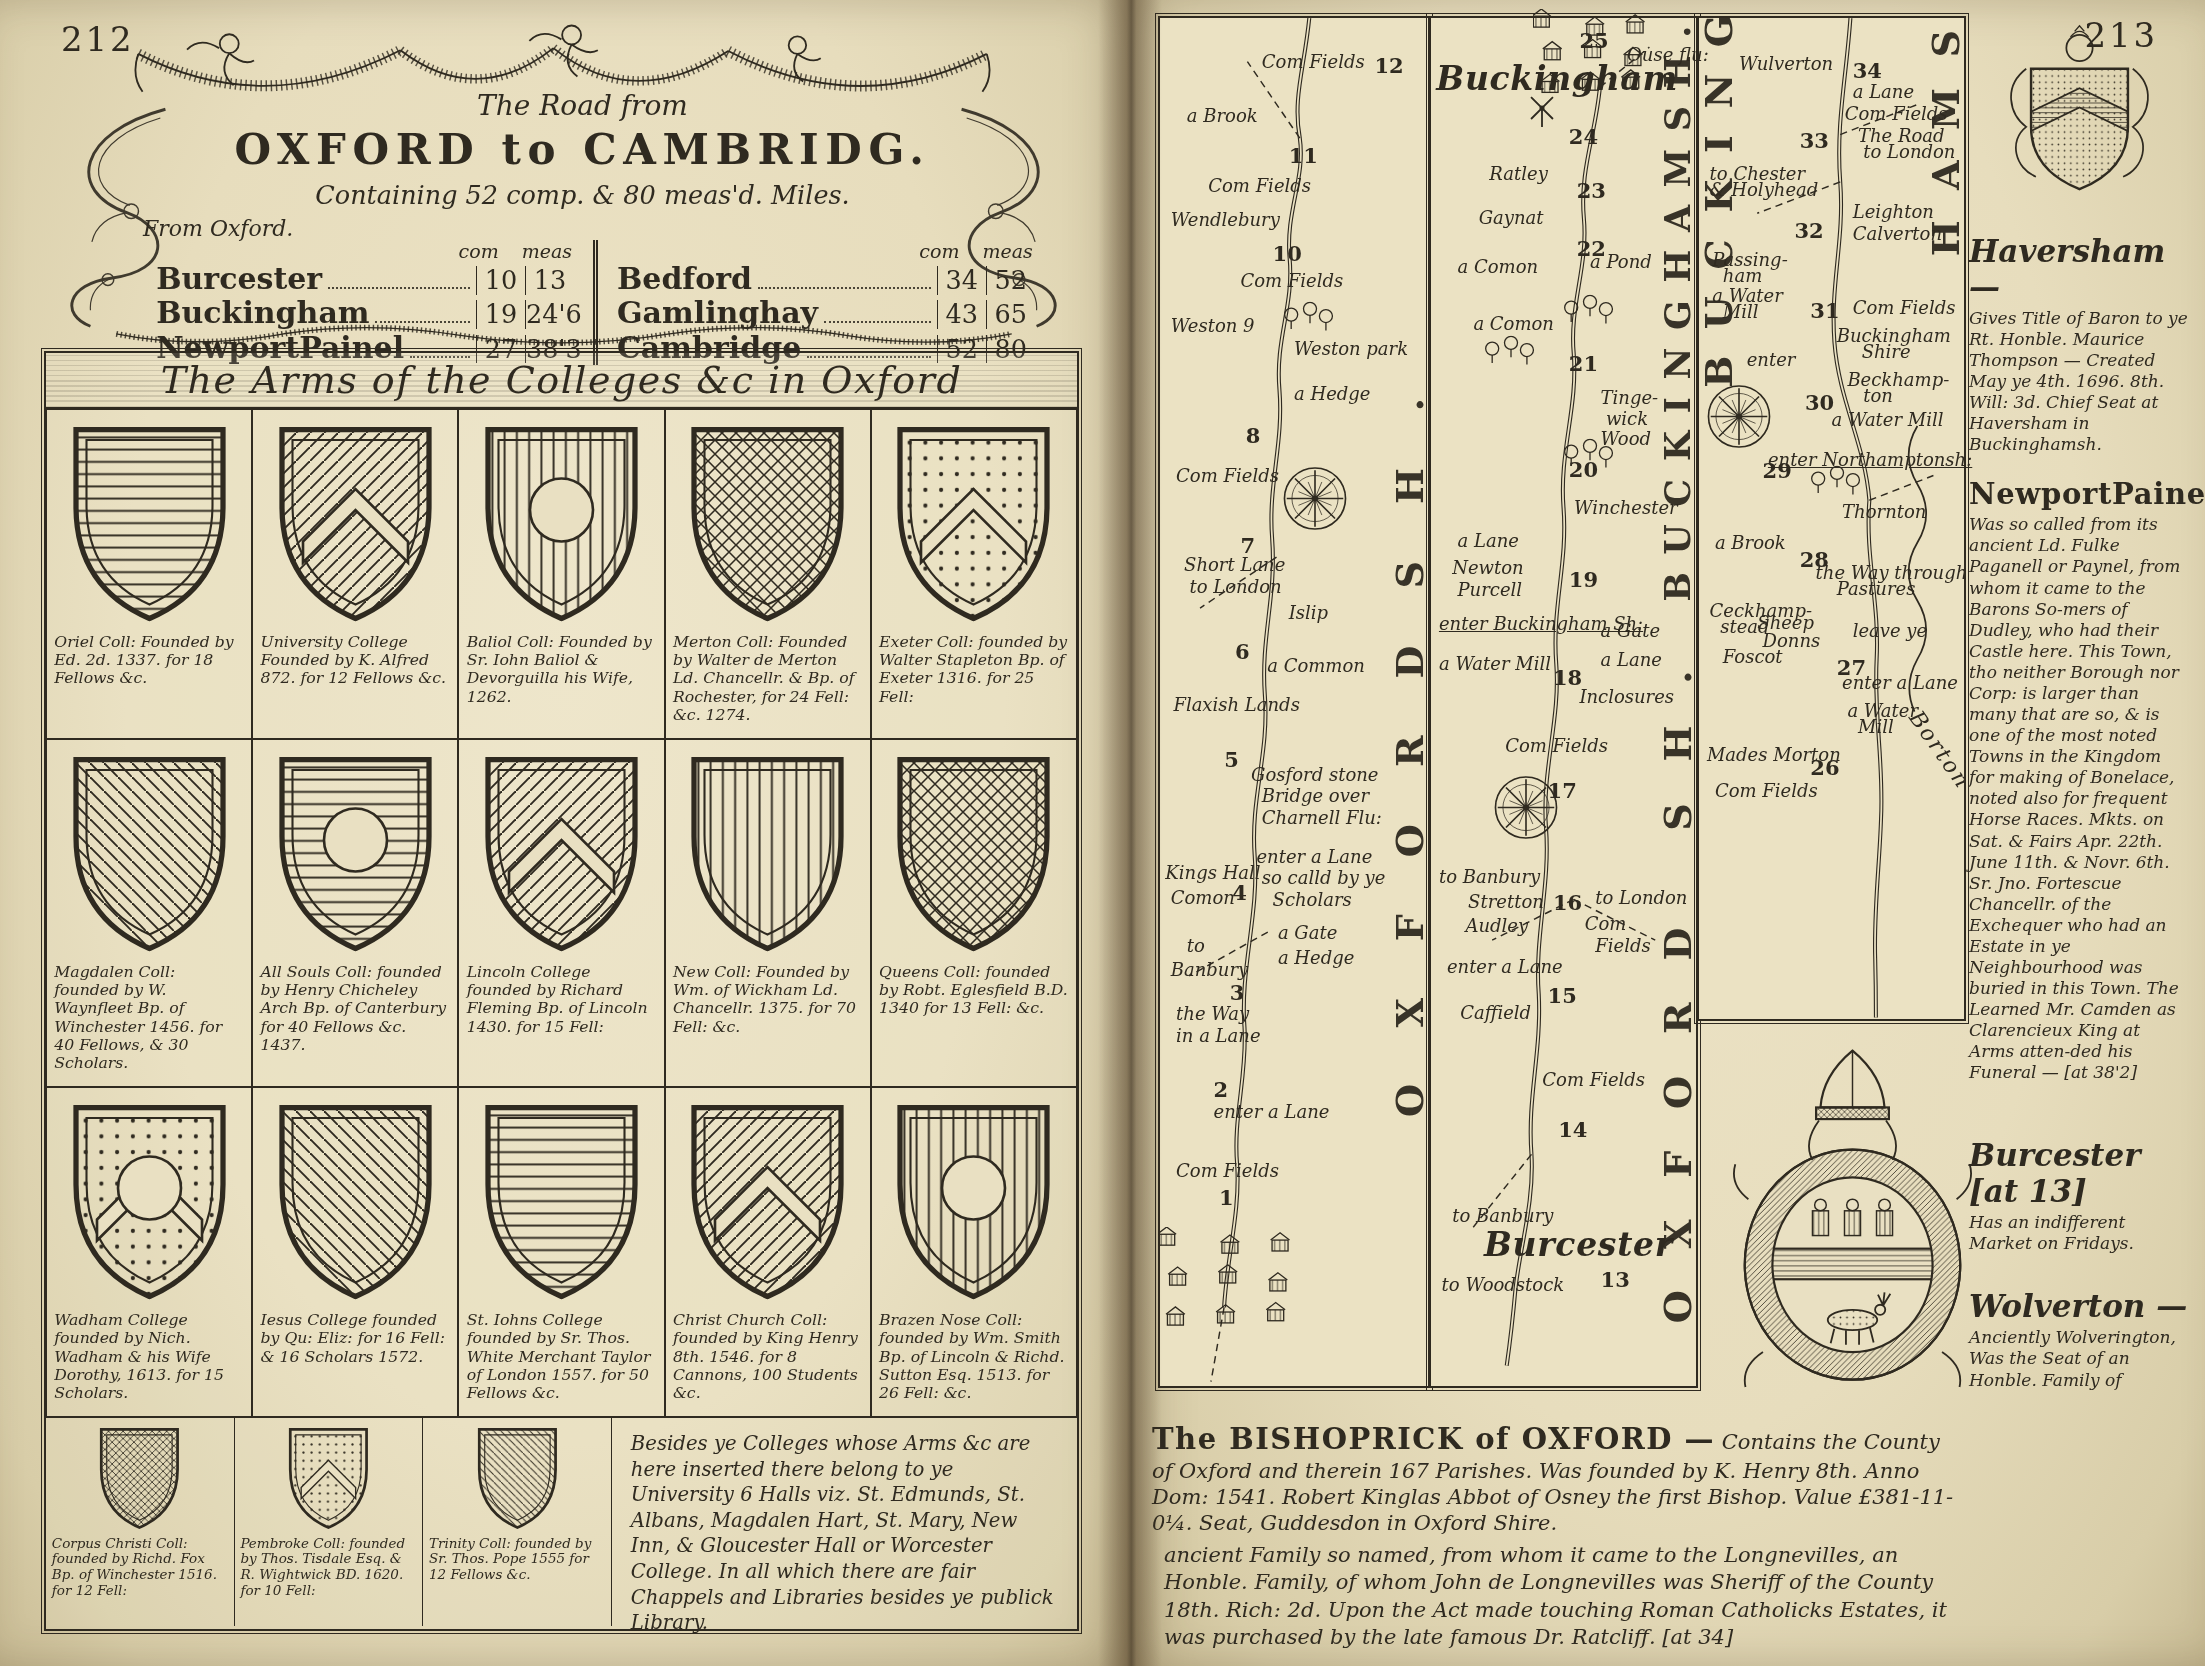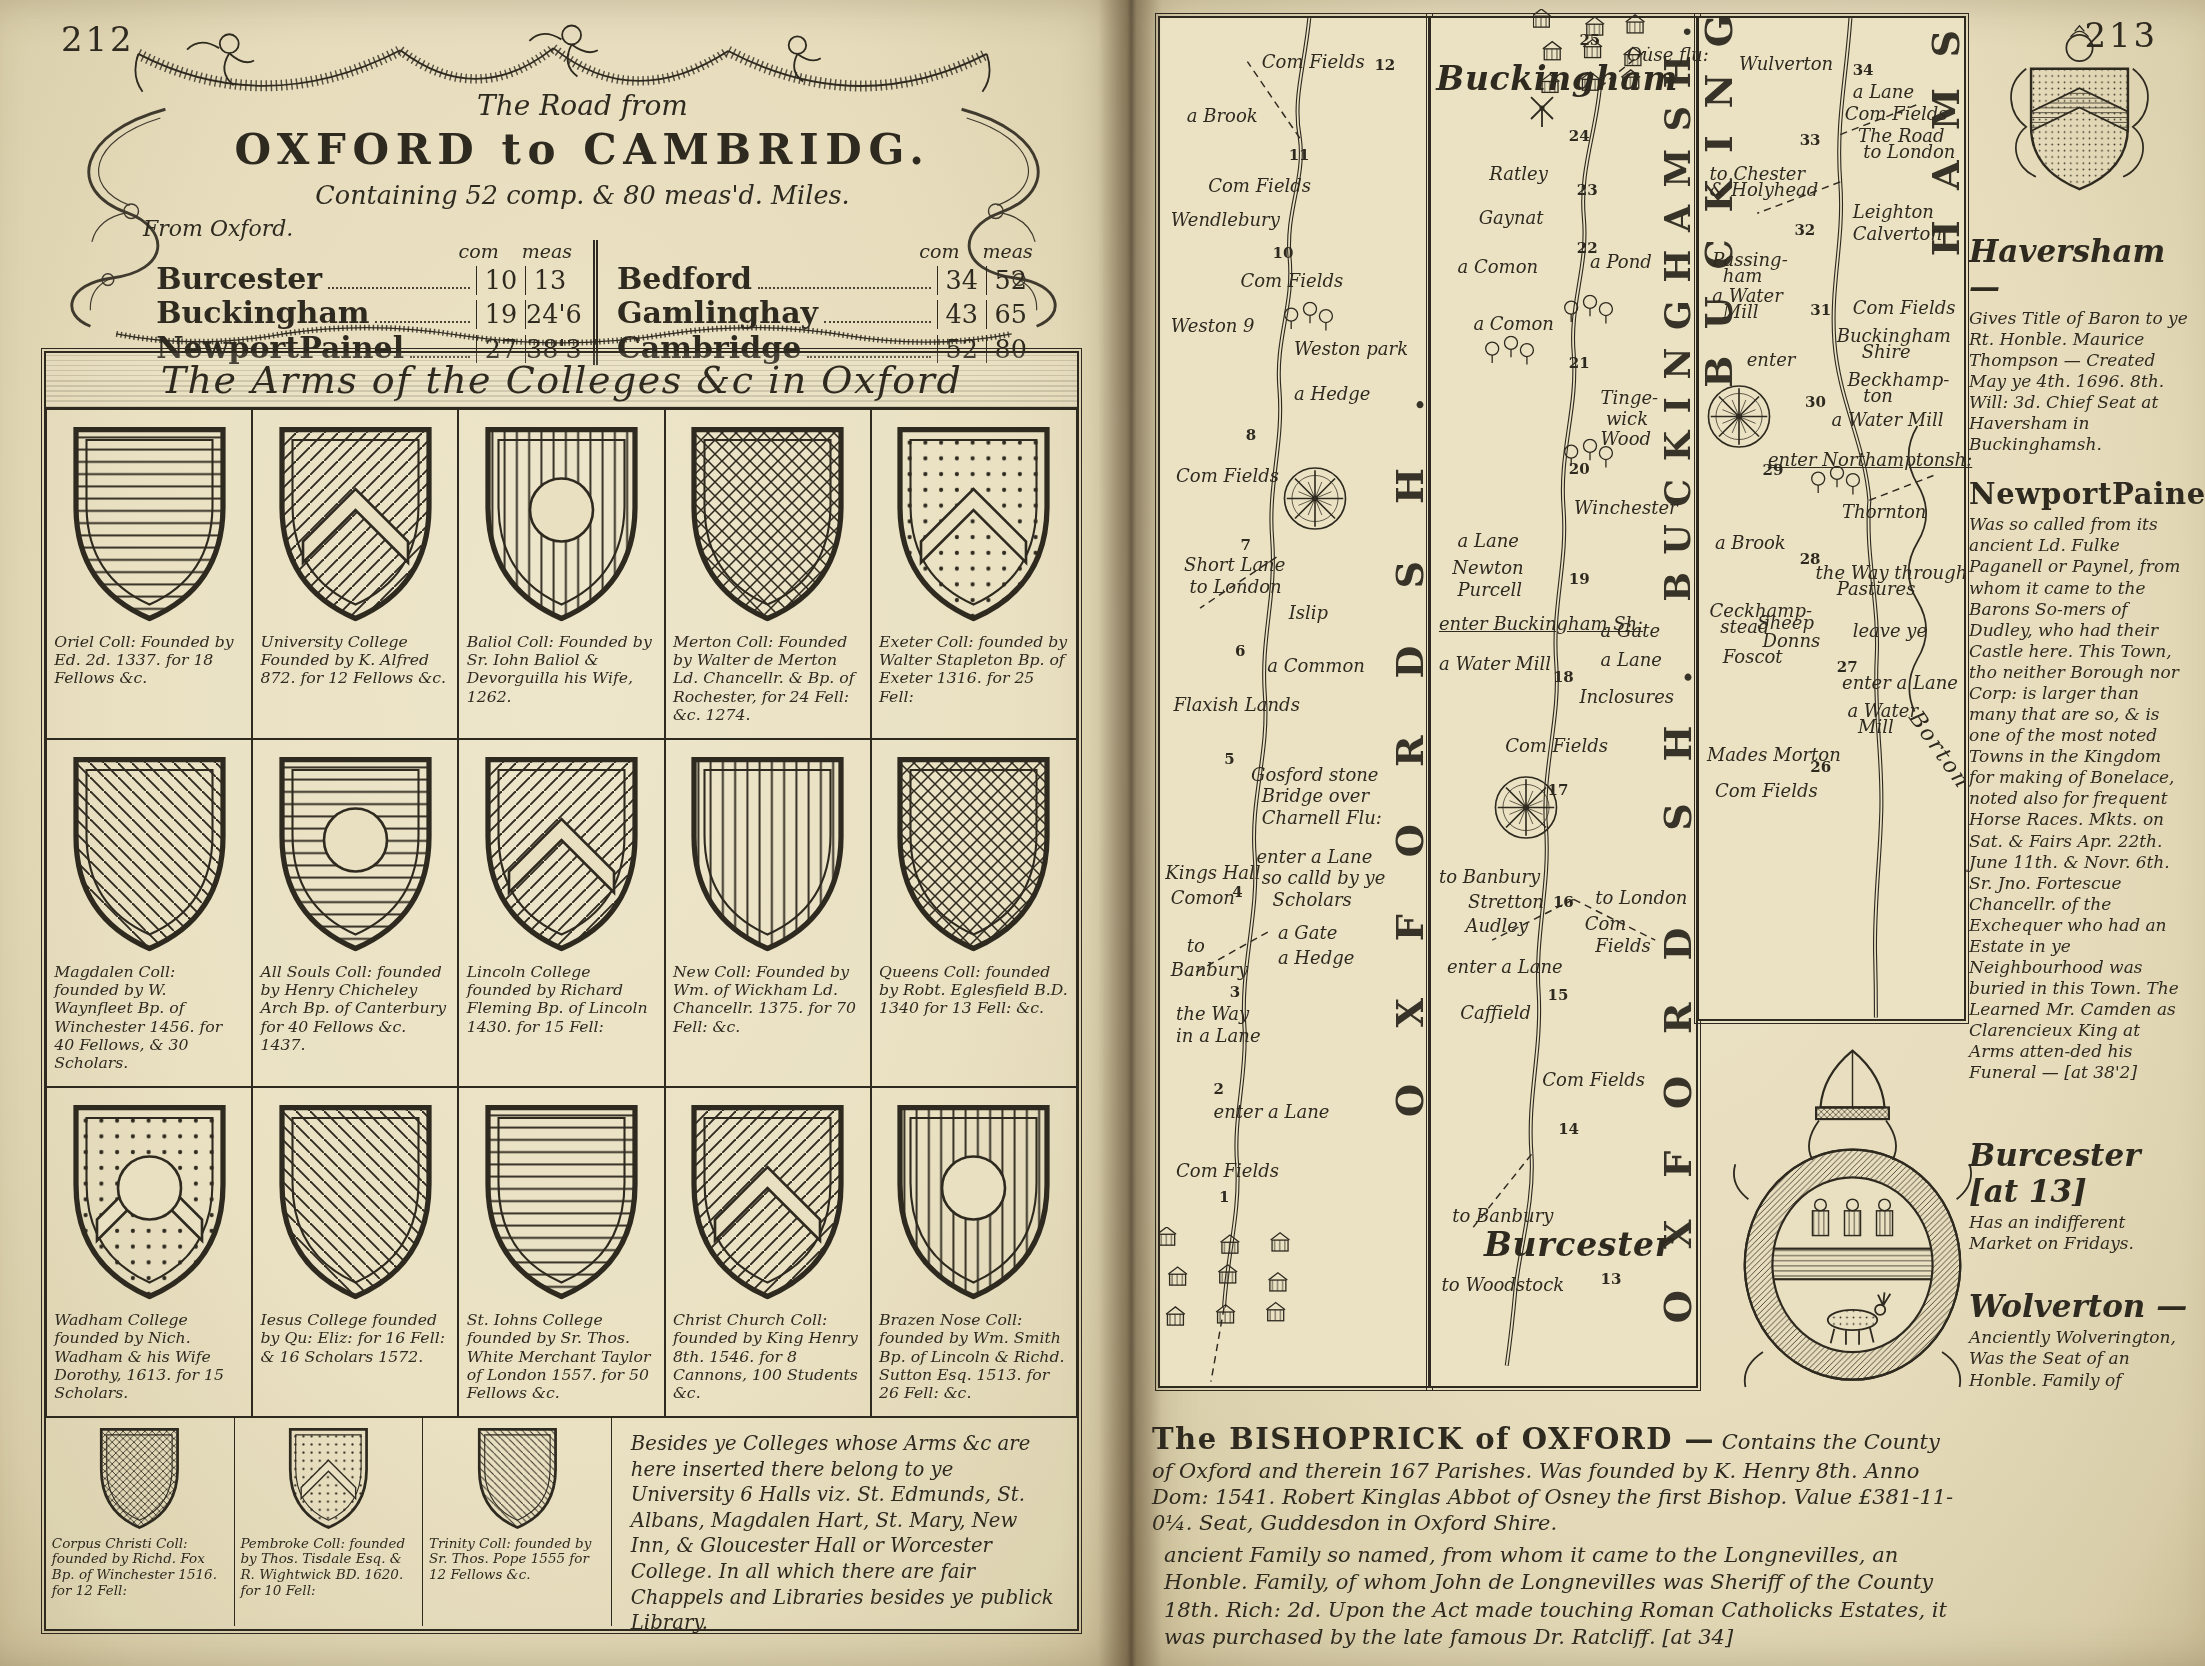--- a/index.html
+++ b/index.html
@@ -48,21 +48,21 @@
   .cell-sm .arms-caption{font-size:13.5px;}
   #arms-note{flex:1;padding:13px 19px;font-style:italic;font-size:19.7px;line-height:1.3;}
   
   #map-area{position:absolute;left:28px;top:16px;width:807px;height:1372px;}
   .strip{position:absolute;top:0;background:#ebe2c3;border:2.2px solid #2f2a20;outline:1.1px solid #2f2a20;outline-offset:2.9px;}
   #strip1{left:0;width:268px;height:1368px;}
   #strip2{left:271px;width:265px;height:1368px;}
   #strip3{left:539px;width:265px;height:1001px;}
   .road{position:absolute;inset:0;width:100%;height:100%;}
   .mlabel{position:absolute;font-style:italic;font-size:18px;line-height:1;white-space:nowrap;transform:translateY(-50%);z-index:2;}
-  .mlabel.num{font-style:normal;font-weight:bold;font-size:15px;}
+  .mlabel.num{font-style:normal;font-weight:bold;font-size:21px;}
   .mlabel.town{font-size:33px;font-weight:bold;letter-spacing:0.7px;}
   .mlabel.ul{text-decoration:underline;}
   .mlabel.riv{transform:rotate(55deg);font-size:22px;letter-spacing:2.2px;}
   .vlabel{position:absolute;font-weight:bold;transform:translate(-50%,-50%) rotate(-90deg);white-space:nowrap;z-index:1;opacity:.95;}
   .decor{position:absolute;transform:translate(-50%,-50%);z-index:1;}
   #bishop-arms{position:absolute;left:561px;top:1023px;width:267px;height:364px;}
   #sidebar{position:absolute;left:839px;top:19px;width:220px;}
   #sidebar-arms{display:block;margin:0 auto;width:173px;height:195px;}
   .sb-title{font-style:italic;font-weight:bold;font-size:31px;margin:19px 0 2.9px;}
   .sb-body{font-style:italic;font-size:17px;line-height:1.24;}

